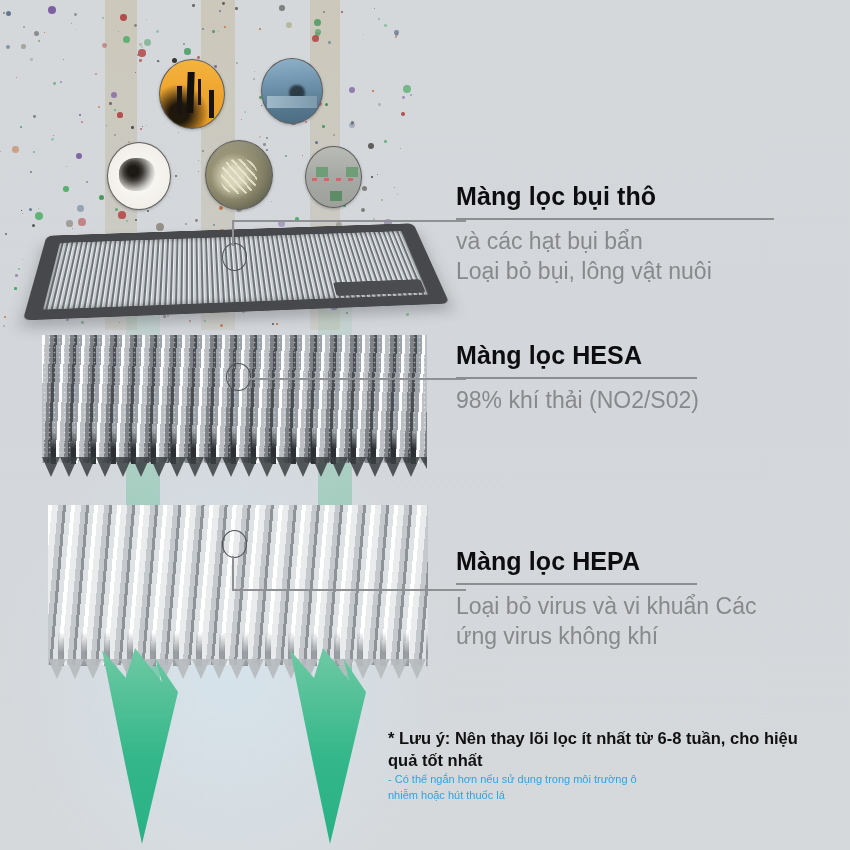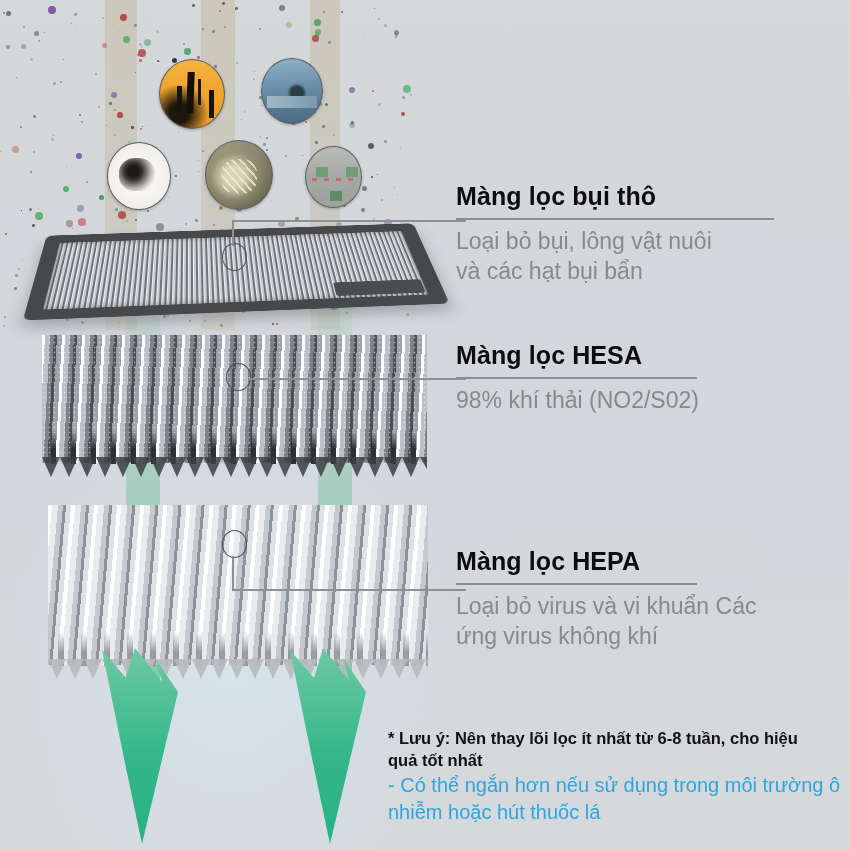--- a/index.html
+++ b/index.html
@@ -120,21 +120,21 @@
   .lead-v{width:1.6px;}
 
   
   .tblock{position:absolute;left:456px;width:384px;}
   .t-title{font-size:25px;font-weight:bold;color:#0d0d0f;letter-spacing:.1px;line-height:1.1;}
   .t-rule{height:2px;background:#8b8d90;margin:7px 0 6px 0;}
   .t-desc{font-size:23px;color:#87898c;line-height:1.32;}
 
   .notes{position:absolute;left:388px;top:728px;width:455px;}
   .note-black{font-size:16.5px;color:#111;line-height:1.31;font-weight:600;}
-  .note-blue{font-size:20px;color:#2ca5e0;line-height:1.31;margin-top:1px;}
+  .note-blue{font-size:11px;color:#2ca5e0;line-height:1.31;margin-top:1px;}
 </style>
 </head>
 <body>
 
 <div id="stage">
 
   <div id="columns">
       <div class="col" style="left: 105px; width: 32px; height: 330px;"></div>
       <div class="col" style="left: 201px; width: 34px; height: 330px;"></div>
       <div class="col" style="left: 310px; width: 30px; height: 330px;"></div>
@@ -512,22 +512,22 @@
   <div class="callout">
     <div class="co-circle" style="left:222px;top:530px;"></div>
     <div class="lead lead-v" style="left:232px;top:556px;height:34px;"></div>
     <div class="lead lead-h" style="left:232px;top:589px;width:234px;"></div>
   </div>
 
   <div class="tblock" style="top:183px;">
     <div class="t-title">Màng lọc bụi thô</div>
     <div class="t-rule" style="width:318px;"></div>
     <div class="t-desc">
+      <div>và các hạt bụi bẩn</div>
       <div>Loại bỏ bụi, lông vật nuôi</div>
-      <div>và các hạt bụi bẩn</div>
     </div>
   </div>
 
   <div class="tblock" style="top:342px;">
     <div class="t-title">Màng lọc HESA</div>
     <div class="t-rule" style="width:241px;"></div>
     <div class="t-desc">
       <div>98% khí thải (NO2/S02)</div>
     </div>
   </div>

